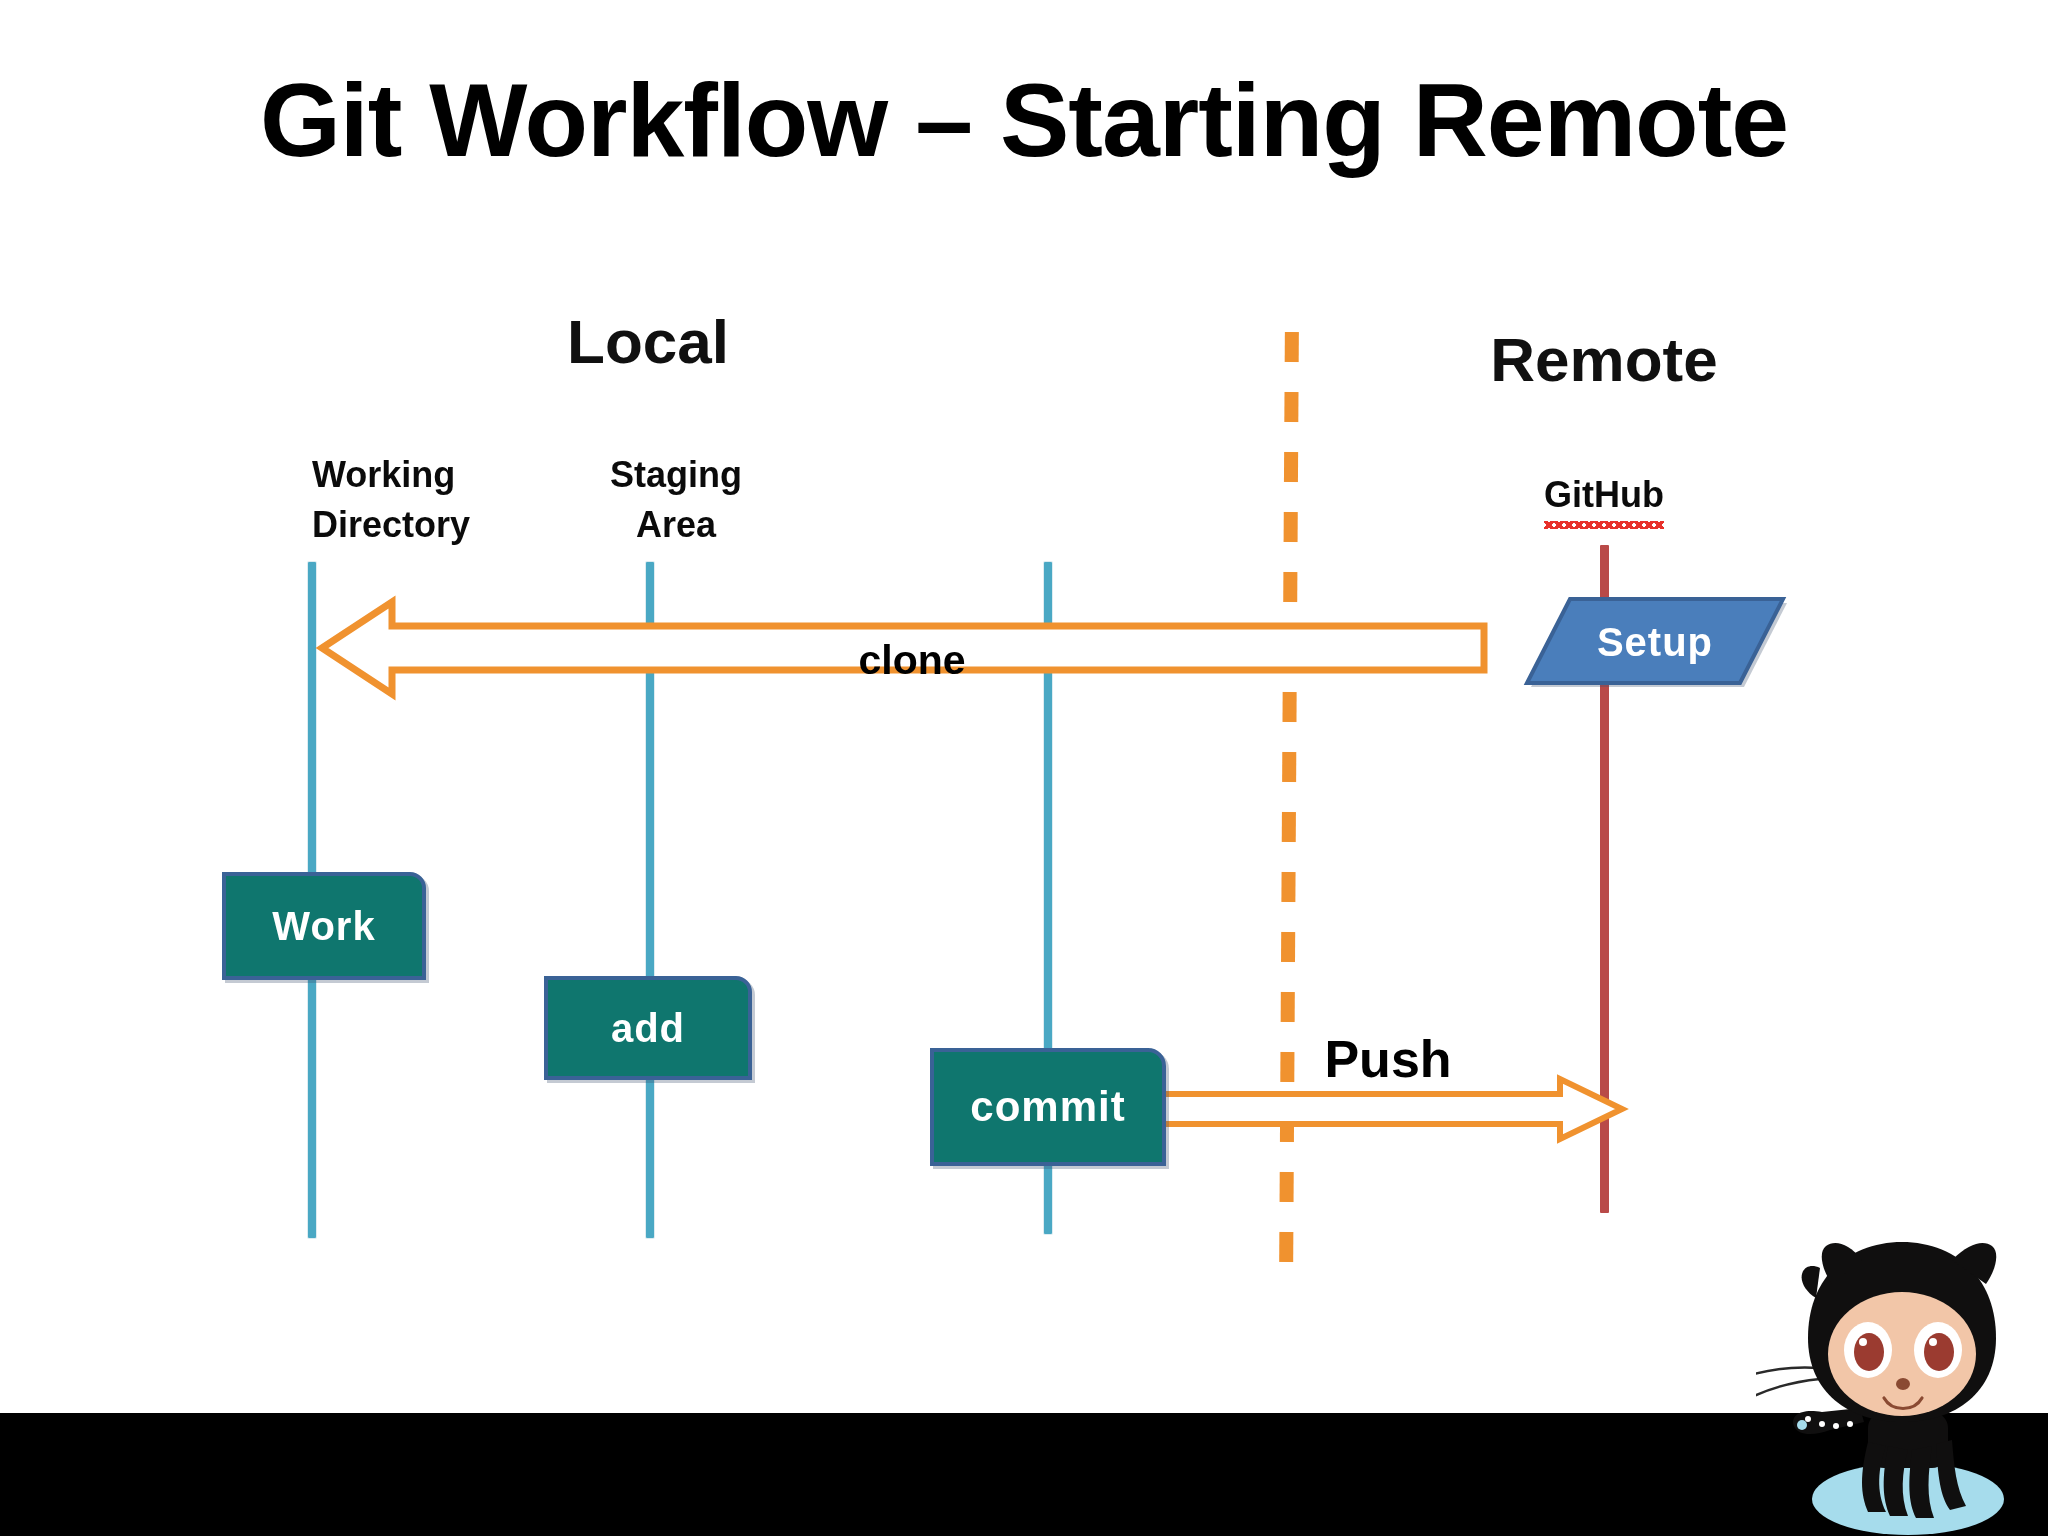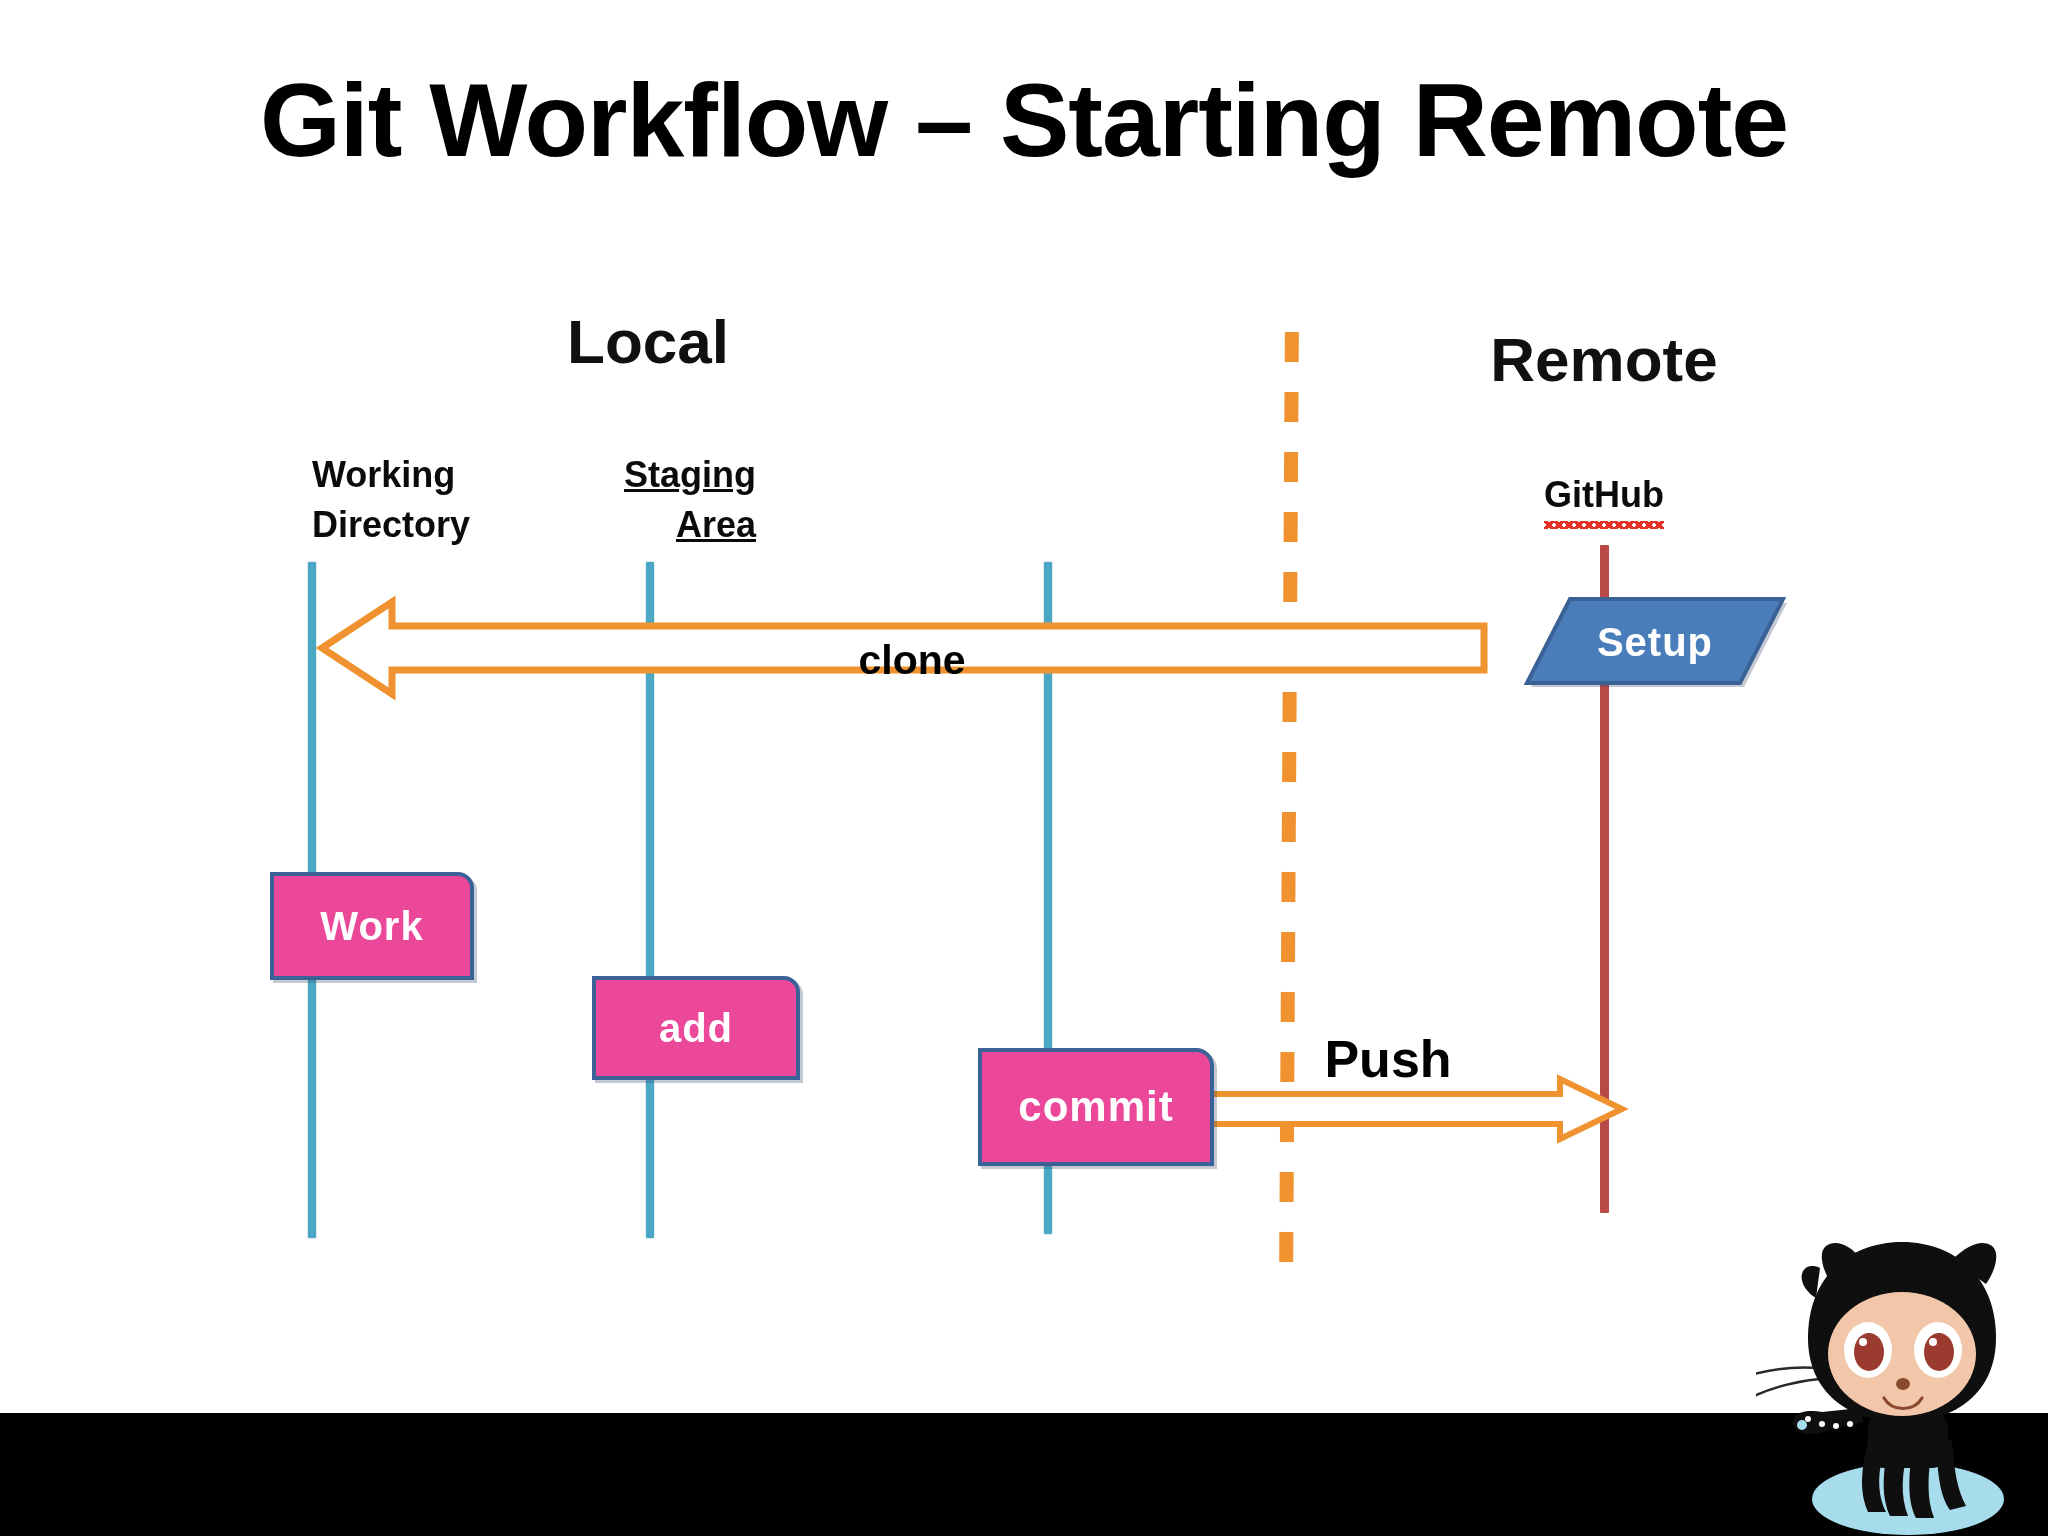--- a/index.html
+++ b/index.html
@@ -59,21 +59,21 @@
     font-family: "Liberation Sans", sans-serif;
     font-weight: bold;
     font-size: 36px;
     line-height: 50px;
     color: #0b0b0b;
     text-align: center;
     white-space: nowrap;
     transform: translateX(-50%);
   }
   #lane-wd   { left: 312px;  top: 450px; text-align: left; transform: none; }
-  #lane-sa   { left: 624px;  top: 450px; text-align: right; transform: none; text-decoration: underline; }
+  #lane-sa   { left: 610px;  top: 450px; text-align: center; transform: none; }
   #lane-repo { left: 1048px; top: 470px; }
   #lane-gh   { left: 1604px; top: 470px; }
 
   
   .squiggle {
     position: relative;
     display: inline-block;
   }
   .squiggle::after {
     content: "";
@@ -129,32 +129,31 @@
     color: #000000;
     white-space: nowrap;
     transform: translateX(-50%);
   }
   #clone-label { left: 912px;  top: 638px;  font-size: 41px; line-height: 44px; }
   #push-label  { left: 1388px; top: 1038px; font-size: 52px; line-height: 42px; }
 
   
   .blue-box {
     position: absolute;
-    background: #ec4899;
+    background: #0f766e;
     border: 4px solid #3a6296;
     box-sizing: border-box;
     display: flex;
     align-items: center;
     justify-content: center;
     color: #ffffff;
     font-family: "Liberation Sans", sans-serif;
     font-weight: bold;
     letter-spacing: 1px;
     box-shadow: 3px 3px 0 rgba(60,80,110,.30);
-    margin-left: 48px;
   }
   #box-work   { left: 222px; top: 872px;  width: 204px; height: 108px;
                 border-radius: 0 16px 0 0; font-size: 40px; }
   #box-add    { left: 544px; top: 976px;  width: 208px; height: 104px;
                 border-radius: 0 16px 0 0; font-size: 40px; }
   #box-commit { left: 930px; top: 1048px; width: 236px; height: 118px;
                 border-radius: 0 18px 0 0; font-size: 42px; }
 
   #shape-setup {
     position: absolute;

